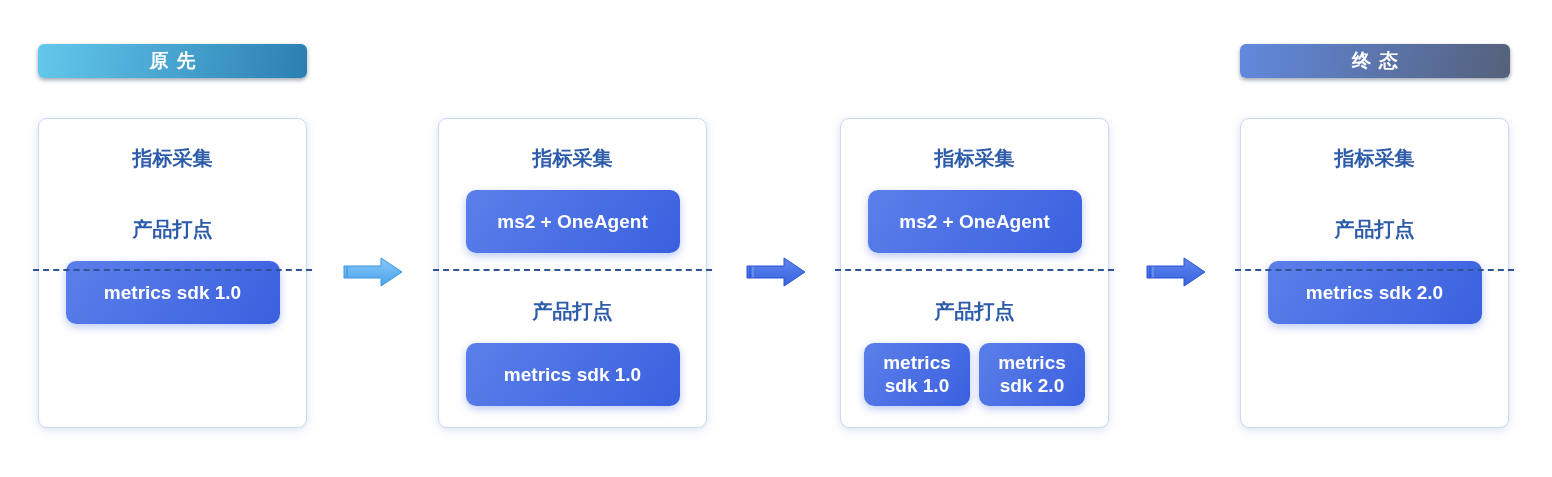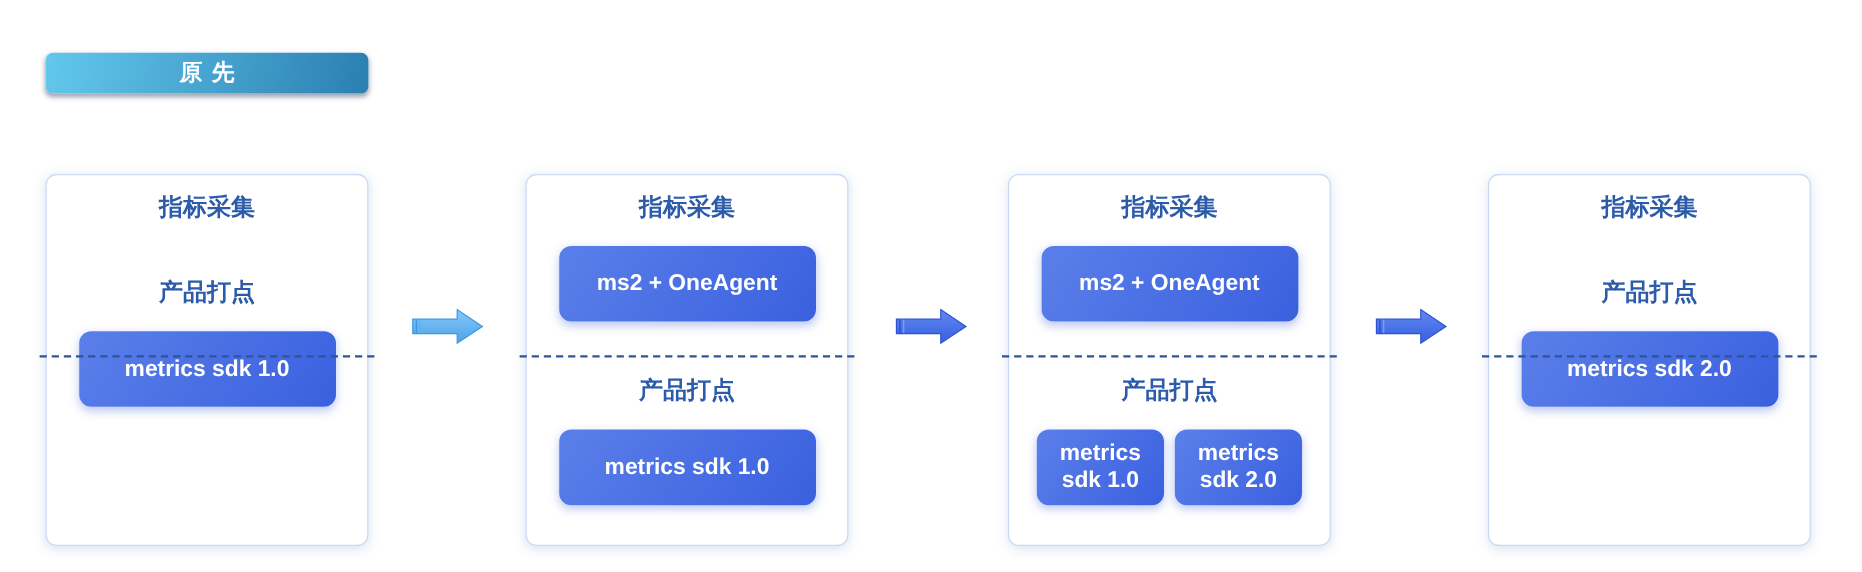--- a/index.html
+++ b/index.html
@@ -17,21 +17,21 @@
   }
   .phase-1{left:38px;width:269px;background:linear-gradient(100deg,#63C8EC,#2B7FB2);}
   .phase-2{left:438px;width:672px;background:linear-gradient(95deg,#27687F,#6A94E4);}
   .phase-3{left:1240px;width:270px;background:linear-gradient(100deg,#6189DE,#55617B);}
   
   .card{
     position:absolute;top:118px;width:269px;height:310px;background:#ffffff;
     border:1px solid #CBD9F2;border-radius:9px;
     box-shadow:0 2px 10px rgba(120,150,200,.28);
     display:flex;flex-direction:column;align-items:center;
-    box-sizing:border-box;padding-top:15px;margin-top:27px;
+    box-sizing:border-box;padding-top:27px;
   }
   .card-1{left:38px;}  .card-2{left:438px;}
   .card-3{left:840px;} .card-4{left:1240px;}
   .sec-title{
     font-size:20px;font-weight:bold;color:#2B5BA9;line-height:25px;
   }
   .sec-title.bottom{margin-top:46px;}
   .pill{
     background:linear-gradient(125deg,#5B7FE9,#3A60DF);
     border-radius:10px;color:#ffffff;font-weight:bold;font-size:19px;
@@ -49,20 +49,23 @@
   .arrow{position:absolute;top:257px;width:60px;height:30px;}
   .arrow-1{left:343px;} .arrow-2{left:746px;} .arrow-3{left:1146px;}
 </style>
 </head>
 <body>
 
 <div class="stage">
 
   <div class="phase phase-1">
     <span>原先</span>
+  </div>
+  <div class="phase phase-3">
+    <span>终态</span>
   </div>
 
   <div class="card card-1">
     <div class="sec-title">指标采集</div>
     <div class="divider"></div>
     <div class="sec-title bottom">产品打点</div>
     <div class="pill wide">metrics sdk 1.0</div>
   </div>
 
   <svg class="arrow arrow-1" viewBox="0 0 60 30">

